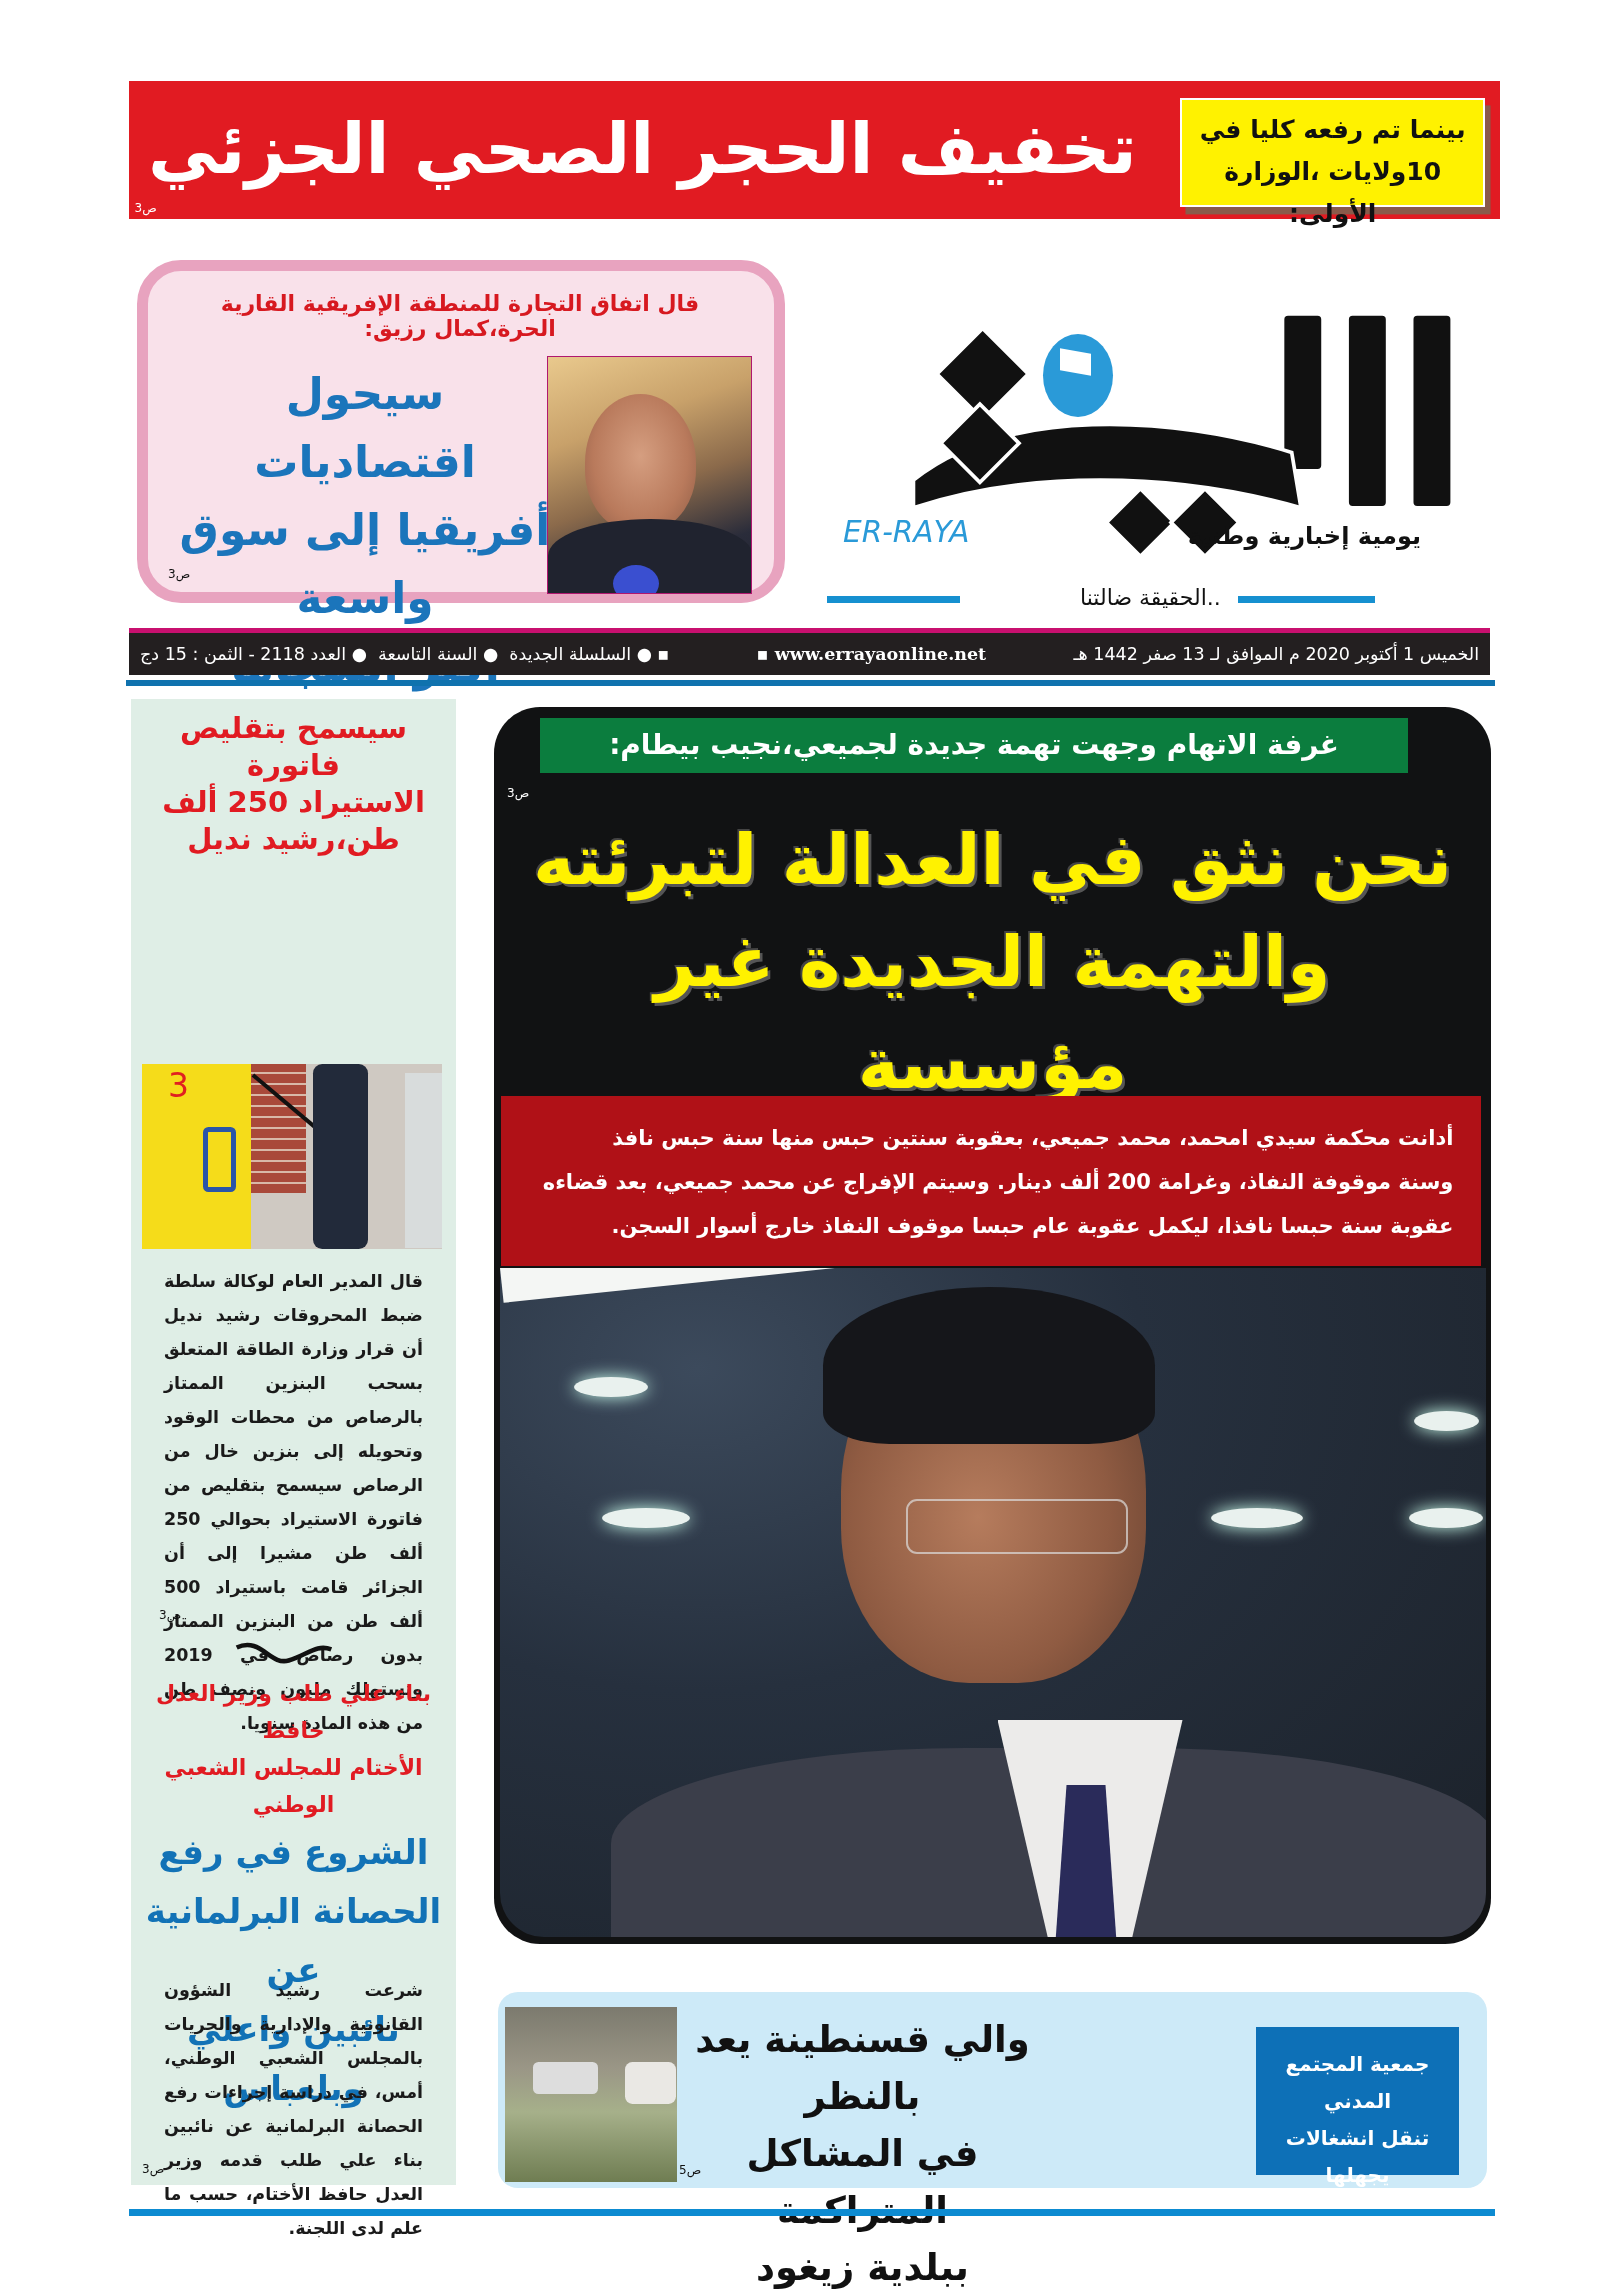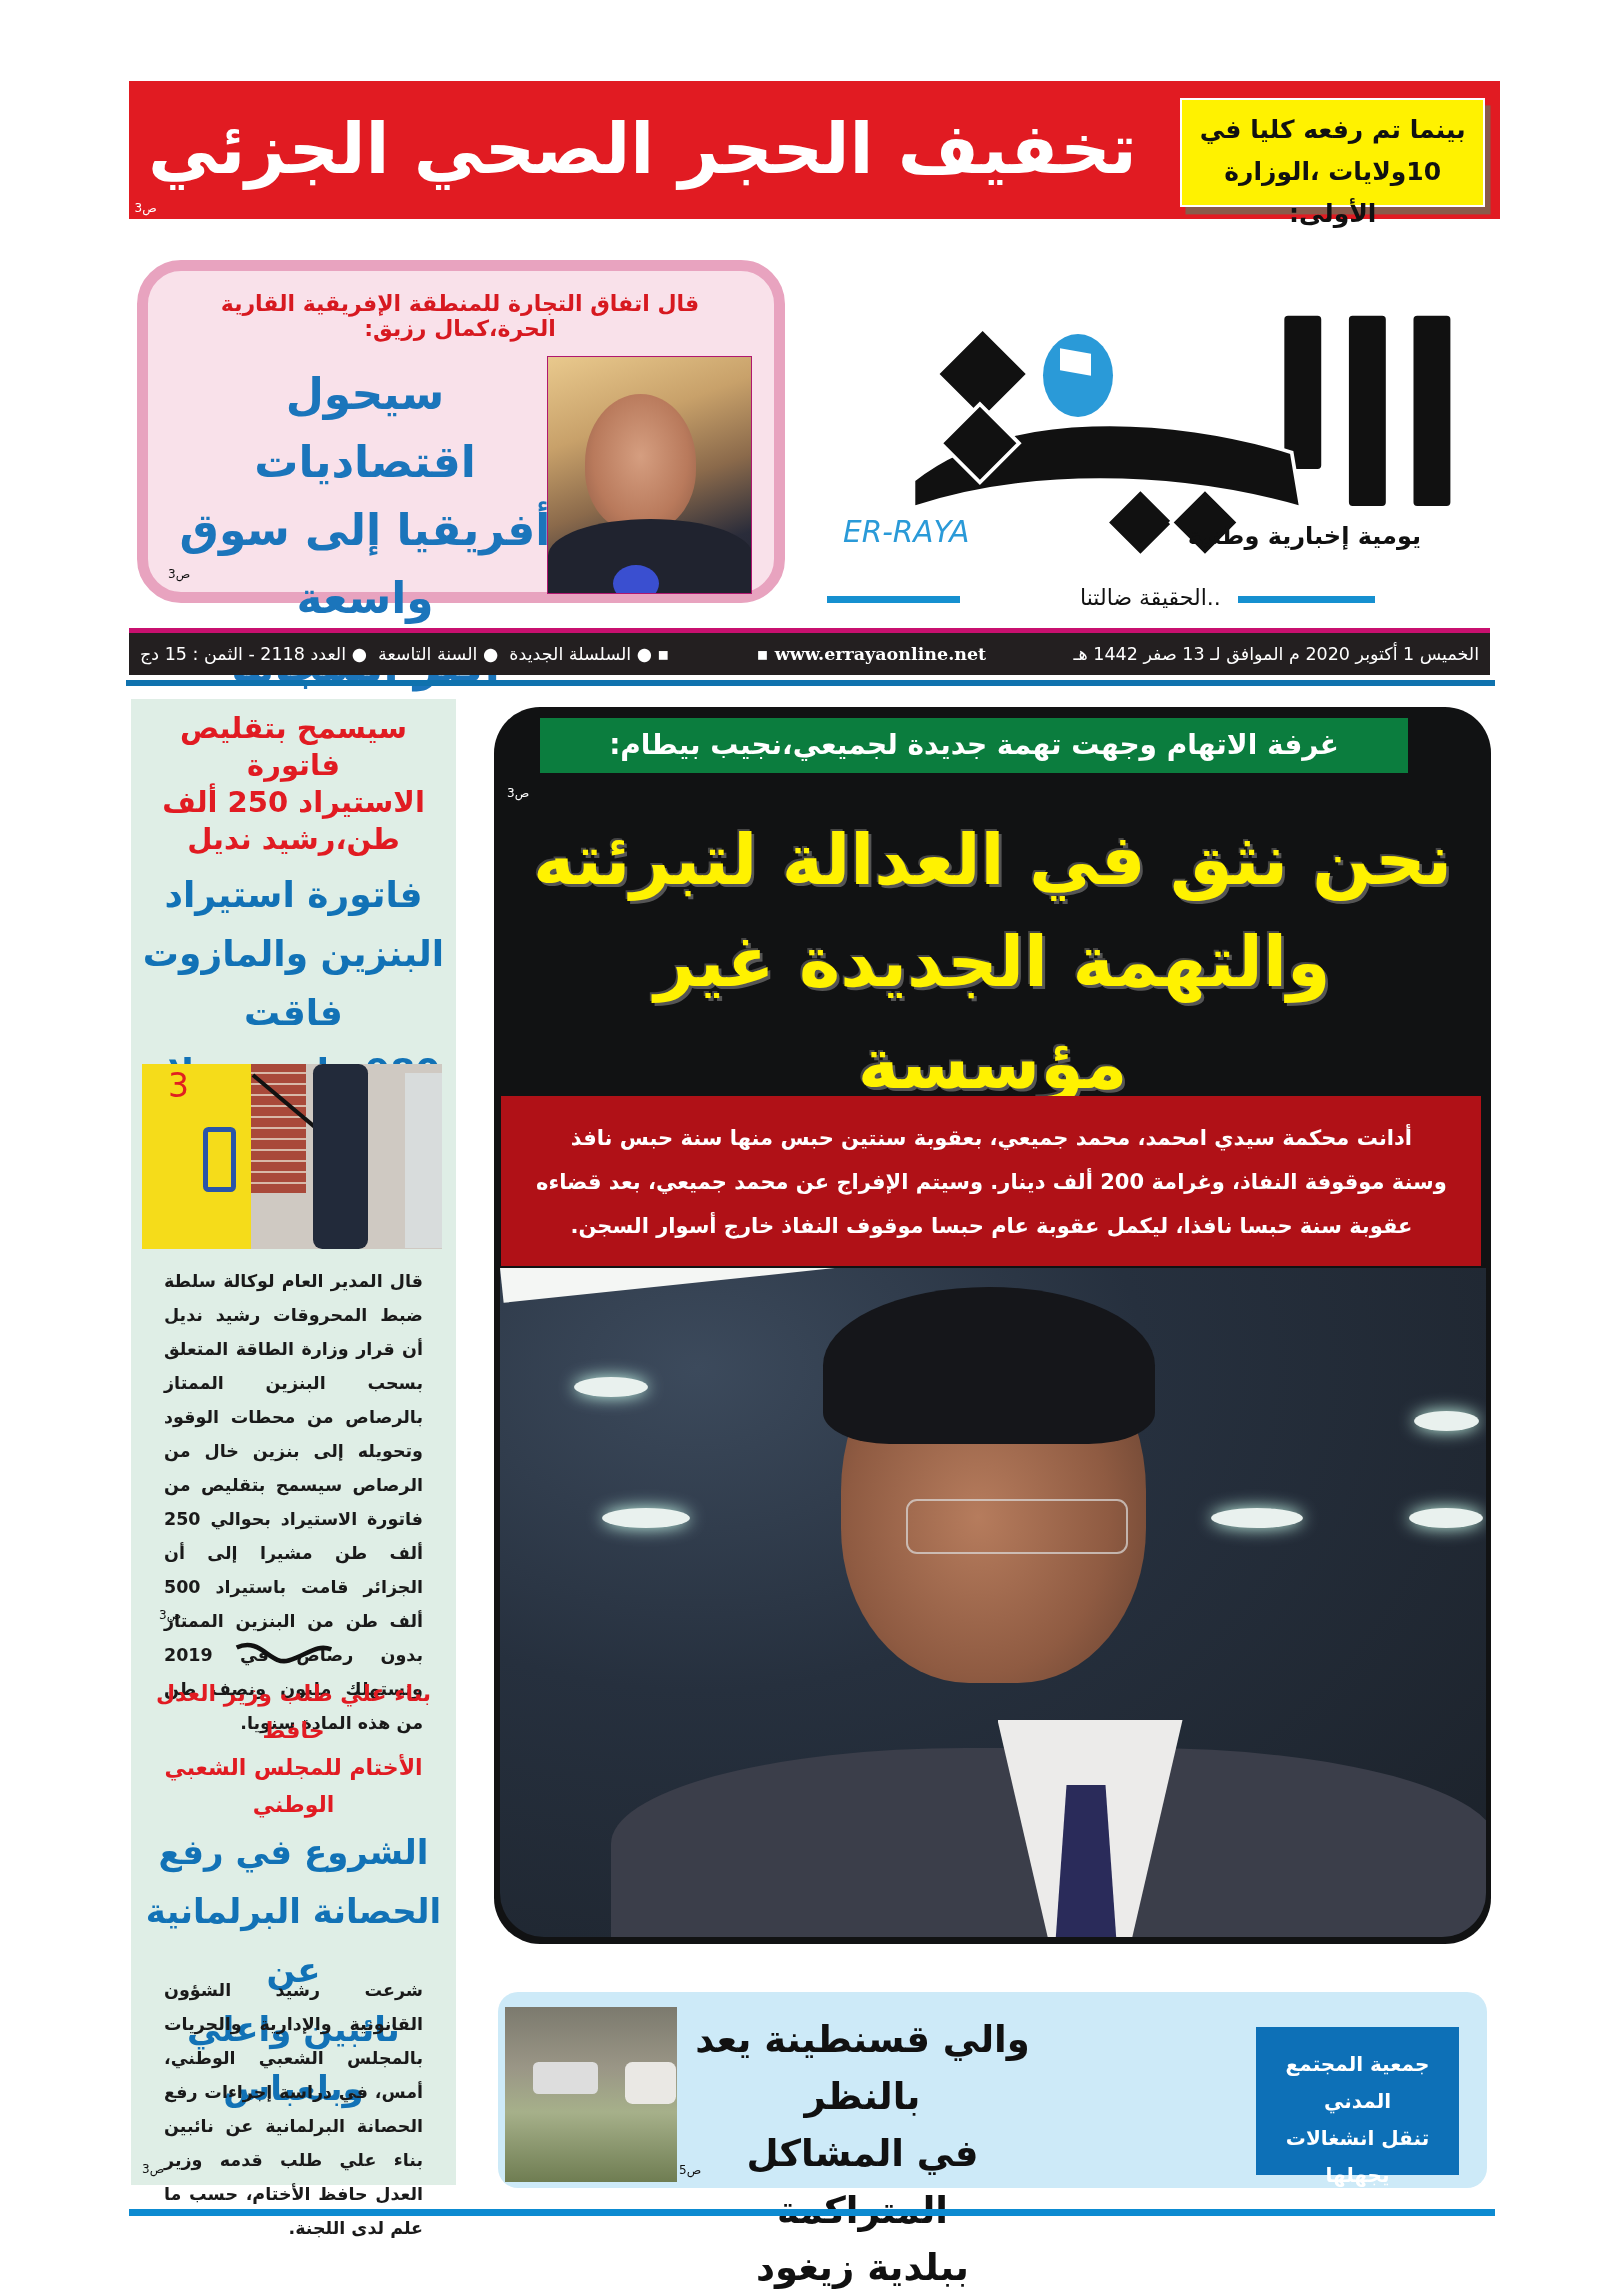--- a/index.html
+++ b/index.html
@@ -56,21 +56,21 @@
   #fuel-photo .car { position: absolute; right: 0; top: 9.2px; width: 37px; height: 175px; background: #d8dcdc; }
   #fuel-photo .hose { position: absolute; left: 111px; top: 9.2px; width: 120px; height: 3.7px; background: #111; transform: rotate(40deg); transform-origin: left; }
   #wave-divider { position: absolute; left: 102px; top: 941px; width: 102px; height: 28px; }
   #sidebar .page-ref { color: #111; }
 
   
   #main-story { left: 494px; top: 707px; width: 997px; height: 1237px; background: #111213; border-radius: 46px; overflow: hidden; }
   #main-kicker { position: absolute; left: 46px; top: 11px; width: 868px; height: 55px; background: #0b7d3e; color: #fff; font-size: 28px; font-weight: bold; text-align: center; line-height: 54px; }
   #main-story .page-ref { color: #fff; left: 13px; top: 79px; }
   #main-headline { position: absolute; left: 18.5px; top: 102px; width: 960px; text-align: center; color: #fff200; font-size: 70px; font-weight: bold; line-height: 102px; text-shadow: 2.8px 2.8px 0 #555, -1.8px -1.8px 0 #444; }
-  #main-deck { position: absolute; left: 7.4px; top: 389px; width: 980px; height: 170px; background: #b01117; color: #fff; font-size: 21px; font-weight: bold; line-height: 44px; text-align: center; padding: 20px 28px 16px; }
+  #main-deck { position: absolute; left: 7.4px; top: 389px; width: 980px; height: 170px; background: #b01117; color: #fff; font-size: 21px; font-weight: bold; line-height: 44px; padding: 20px 28px 16px; }
   #main-photo { position: absolute; left: 5.5px; top: 561px; width: 986px; height: 669px; background: radial-gradient(ellipse at 20% 15%, #3c4a5c 0%, #26303e 40%, #1b2129 100%); overflow: hidden; border-radius: 0 0 44px 44px; }
   #main-photo .light { position: absolute; height: 20px; border-radius: 50%; background: #e9f1ee; box-shadow: 0 0 16.6px #cfe; }
   #main-photo .beam { position: absolute; left: 0; top: 0; width: 443px; height: 35px; background: #f4f6f4; transform: rotate(-6deg); transform-origin: left top; }
   #main-photo .head { position: absolute; left: 341px; top: 46px; width: 305px; height: 369px; border-radius: 48% 48% 42% 42%; background: radial-gradient(ellipse at 45% 55%, #b67c5d 0%, #8f5b42 55%, #5a3a2c 100%); }
   #main-photo .hair { position: absolute; left: 323px; top: 18.5px; width: 332px; height: 157px; border-radius: 50% 50% 20% 20%; background: #15161a; }
   #main-photo .glasses { position: absolute; left: 406px; top: 231px; width: 222px; height: 55px; border: 2.8px solid #ddd; border-radius: 11px; opacity: .7; }
   #main-photo .suit { position: absolute; left: 111px; top: 480px; width: 886px; height: 240px; background: #3b3e4a; border-radius: 40% 40% 0 0; }
   #main-photo .shirt { position: absolute; left: 498px; top: 452px; width: 185px; height: 240px; background: #ecebea; clip-path: polygon(0 0, 100% 0, 70% 100%, 30% 100%); }
   #main-photo .tie { position: absolute; left: 554px; top: 517px; width: 65px; height: 185px; background: #2a2b5a; clip-path: polygon(20% 0, 80% 0, 100% 100%, 0 100%); }
 
@@ -146,25 +146,20 @@
 </div>
 <div id="info-blue" class="abs"></div>
 
 <div id="sidebar" class="abs">
   <div class="abs" style="left:0;top:11px;width:325px;">
     <div class="red-kicker">
       <div>سيسمح بتقليص فاتورة</div>
       <div>الاستيراد 250 ألف</div>
       <div>طن،رشيد نديل</div>
     </div>
-    <div class="blue-head" style="margin-top:7.4px;">
-      <div>فاتورة استيراد</div>
-      <div>البنزين والمازوت فاقت</div>
-      <div>980 مليون دولار</div>
-    </div>
   </div>
   <div id="fuel-photo">
     <div class="pump"></div>
     <div class="pump-num">3</div>
     <div class="pump-logo"></div>
     <div class="brick"></div>
     <div class="hose"></div>
     <div class="person"></div>
     <div class="car"></div>
   </div>

